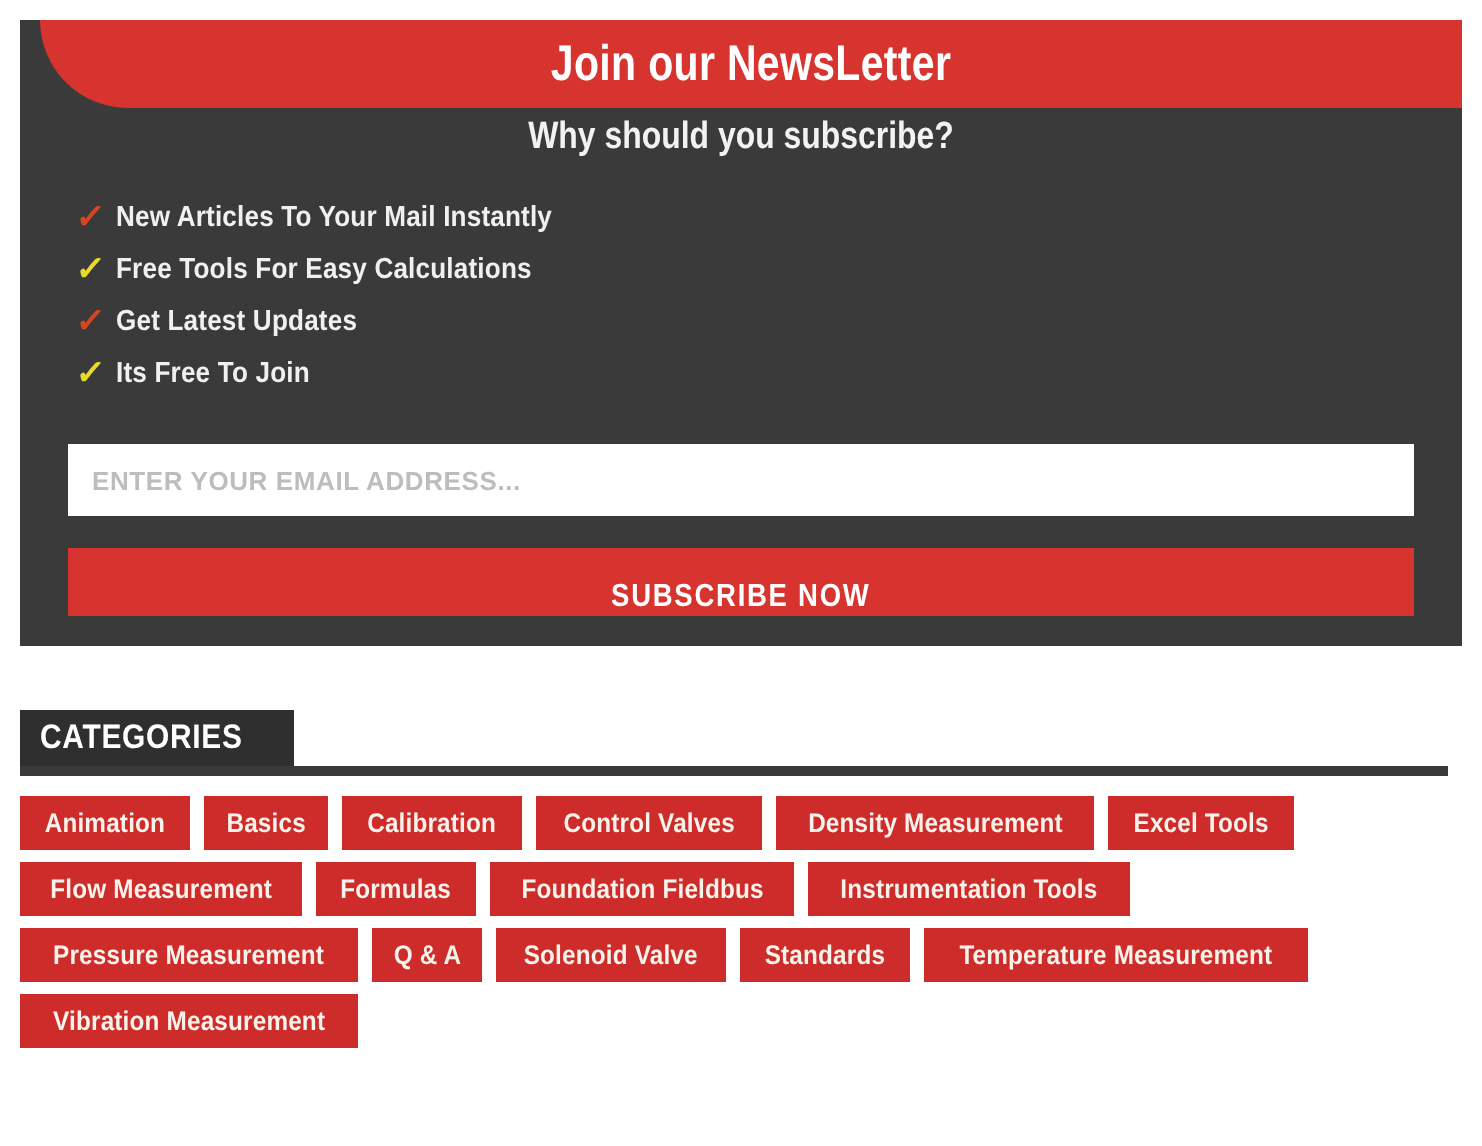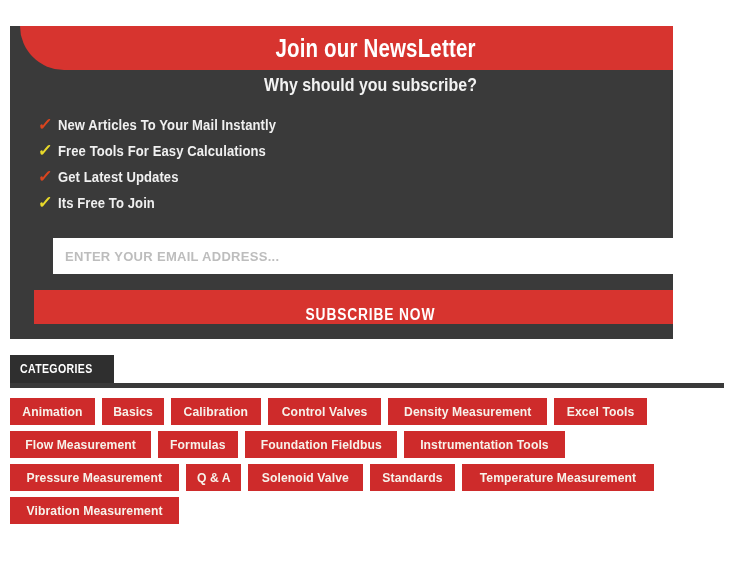--- a/index.html
+++ b/index.html
@@ -11,22 +11,22 @@
     height: 573px;
     background: #ffffff;
     font-family: "Liberation Sans", sans-serif;
     overflow: hidden;
   }
 
   
   .newsletter-panel {
     position: absolute;
     left: 10px;
-    top: 26px;
-    width: 663px;
+    top: 10px;
+    width: 721px;
     height: 313px;
     background: #3a3a3a;
     box-sizing: border-box;
     overflow: hidden;
   }
 
   .newsletter-header {
     position: absolute;
     left: 10px;
     top: 0px;
@@ -114,21 +114,20 @@
     background: #ffffff;
     border: none;
     outline: none;
     box-sizing: border-box;
     padding: 0 12px;
     font-family: "Liberation Sans", sans-serif;
     font-size: 13px;
     font-weight: bold;
     color: #555555;
     letter-spacing: 0.2px;
-    margin-left: 19px;
   }
   .email-field::placeholder {
     color: #bdbdbd;
     font-weight: bold;
     font-size: 13px;
     letter-spacing: 0.3px;
   }
 
   .subscribe-button {
     position: absolute;
@@ -165,21 +164,21 @@
     height: 30px;
   }
   .categories-heading {
     position: absolute;
     left: 0;
     top: 0;
     height: 28px;
     line-height: 28px;
     background: #2f2f2f;
     color: #ffffff;
-    font-size: 12px;
+    font-size: 17px;
     font-weight: bold;
     padding: 0 12px 0 10px;
     letter-spacing: 0.4px;
     display: inline-block;
   }
   .categories-heading span {
     display: inline-block;
     transform: scaleX(0.88);
     transform-origin: left center;
   }

